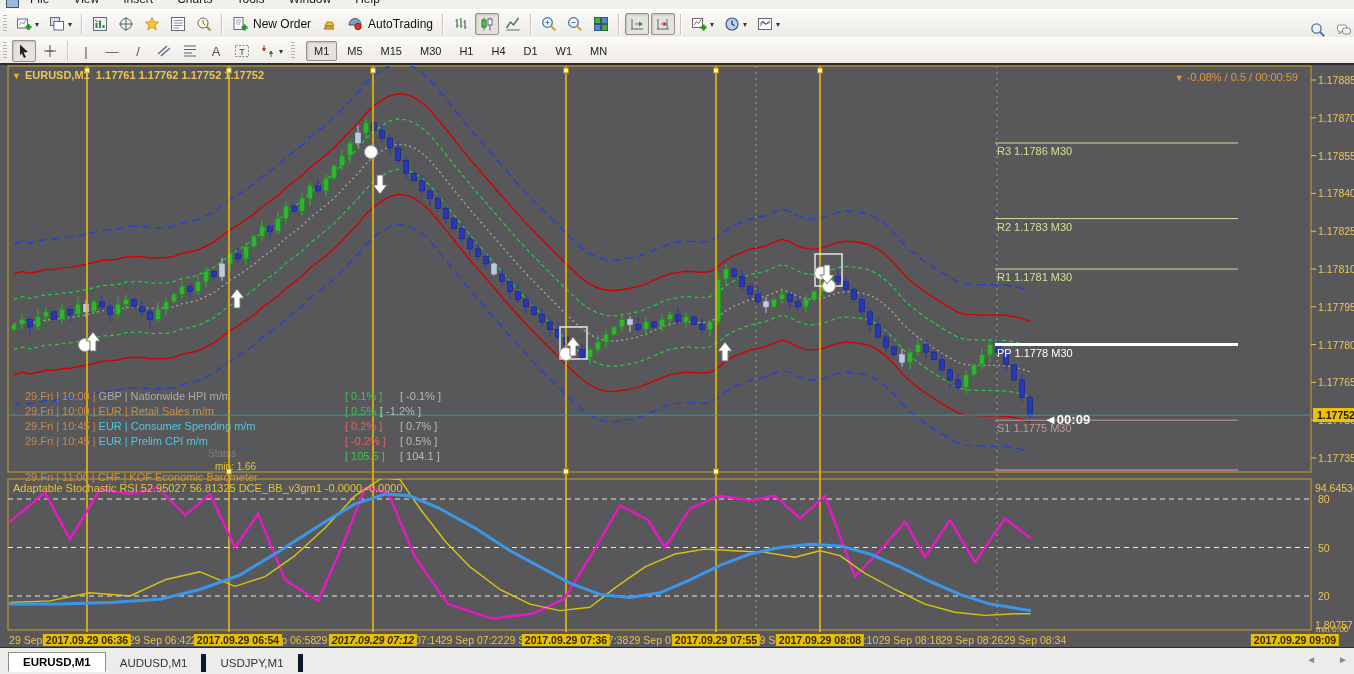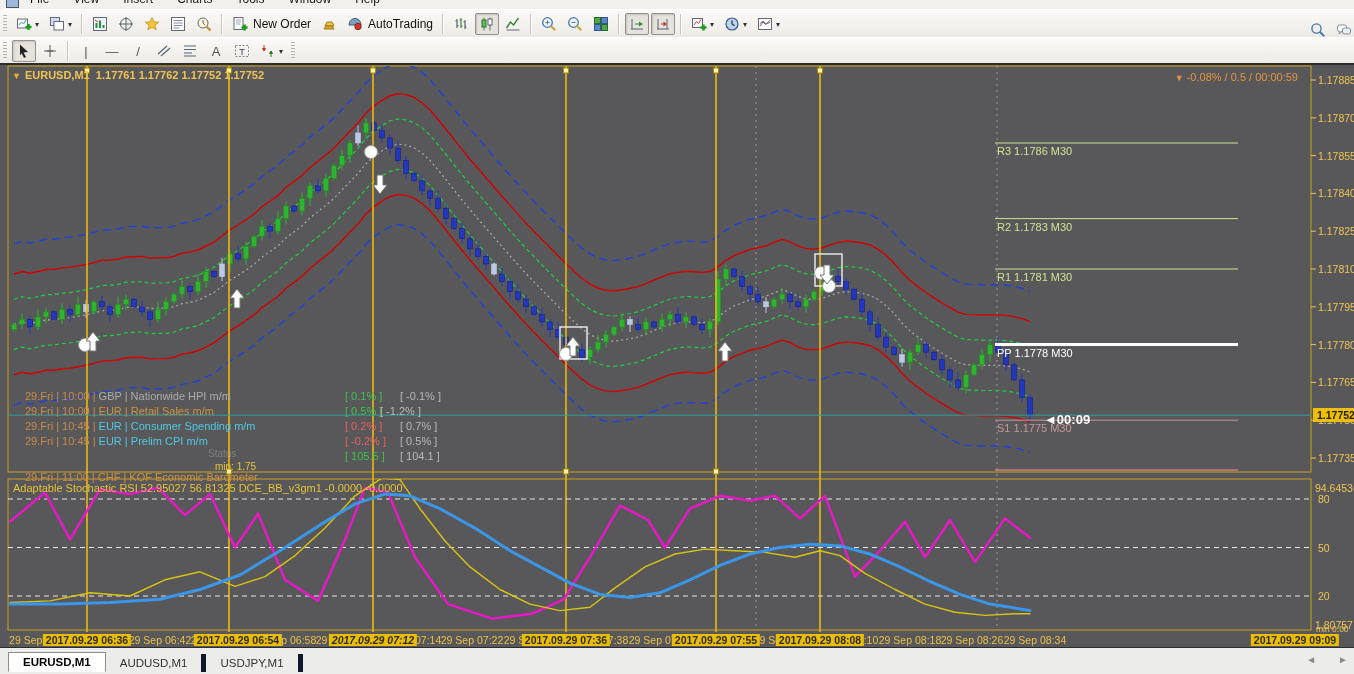--- a/index.html
+++ b/index.html
@@ -343,20 +343,31 @@
         <div class="tbtn">
           <span>
             <svg width="16" height="16" viewBox="0 0 16 16">
               <path d="M4 2v6M2.5 5.5L4 8l1.5-2.5z" fill="#c0392b" stroke="#c0392b"></path>
               <path d="M11 14V8M9.5 10.5L11 8l1.5 2.5z" fill="#2a7a2a" stroke="#2a7a2a"></path>
             </svg>
           </span>
           <span class="dd">▾</span>
         </div>
         <div class="grip"></div>
+      </div>
+    <div id="timeframes" style="display:flex;align-items:center;margin-left:6px;">
+        <div class="tf-btn pressed">M1</div>
+        <div class="tf-btn">M5</div>
+        <div class="tf-btn">M15</div>
+        <div class="tf-btn">M30</div>
+        <div class="tf-btn">H1</div>
+        <div class="tf-btn">H4</div>
+        <div class="tf-btn">D1</div>
+        <div class="tf-btn">W1</div>
+        <div class="tf-btn">MN</div>
       </div>
   </div>
 
   <div class="chartwin">
     <svg class="canvas" id="chart-svg" width="1354" height="584">
         <defs>
           <clipPath id="clip-main">
             <rect x="8" y="1" width="1303" height="406"></rect>
           </clipPath>
           <clipPath id="clip-ind">
@@ -689,21 +700,21 @@
       </svg>
 
     <div class="overlay" id="chart-overlay">
       <div class="chart-title">
         <span class="tri">▼</span><span>EURUSD,M1</span>&nbsp;&nbsp;<span>1.17761 1.17762 1.17752 1.17752</span>
       </div>
       <div class="change-info">
         <span class="tri">▼</span><span>-0.08% / 0.5 / 00:00:59</span>
       </div>
       <div class="status-mark" style="left:208px;top:383px;">Status</div>
-      <div class="min-note" style="left:215px;top:396px;">min:  1.75</div>
+      <div class="min-note" style="left:215px;top:396px;">min:  1.66</div>
       <div class="countdown" style="left:1044px;top:347px;">◄00:09</div>
       <div class="ind-title" style="top:417px;">Adaptable Stochastic RSI 52.95027 56.81325  DCE_BB_v3gm1 -0.0000 -0.0000</div>
     <div class="pivot-label" style="left: 997px; top: 80px; color: rgb(207, 227, 146);">R3 1.1786 M30</div>
         <div class="pivot-label" style="left: 997px; top: 155.6px; color: rgb(207, 227, 146);">R2 1.1783 M30</div>
         <div class="pivot-label" style="left: 997px; top: 206px; color: rgb(207, 227, 146);">R1 1.1781 M30</div>
         <div class="pivot-label" style="left: 997px; top: 281.6px; color: rgb(255, 255, 255);">PP 1.1778 M30</div>
         <div class="pivot-label" style="left: 997px; top: 357.2px; color: rgb(196, 152, 152);">S1 1.1775 M30</div>
         <div class="px-label" style="top: 9px;">1.17885</div>
         <div class="px-label" style="top: 46.8px;">1.17870</div>
         <div class="px-label" style="top: 84.6px;">1.17855</div>

